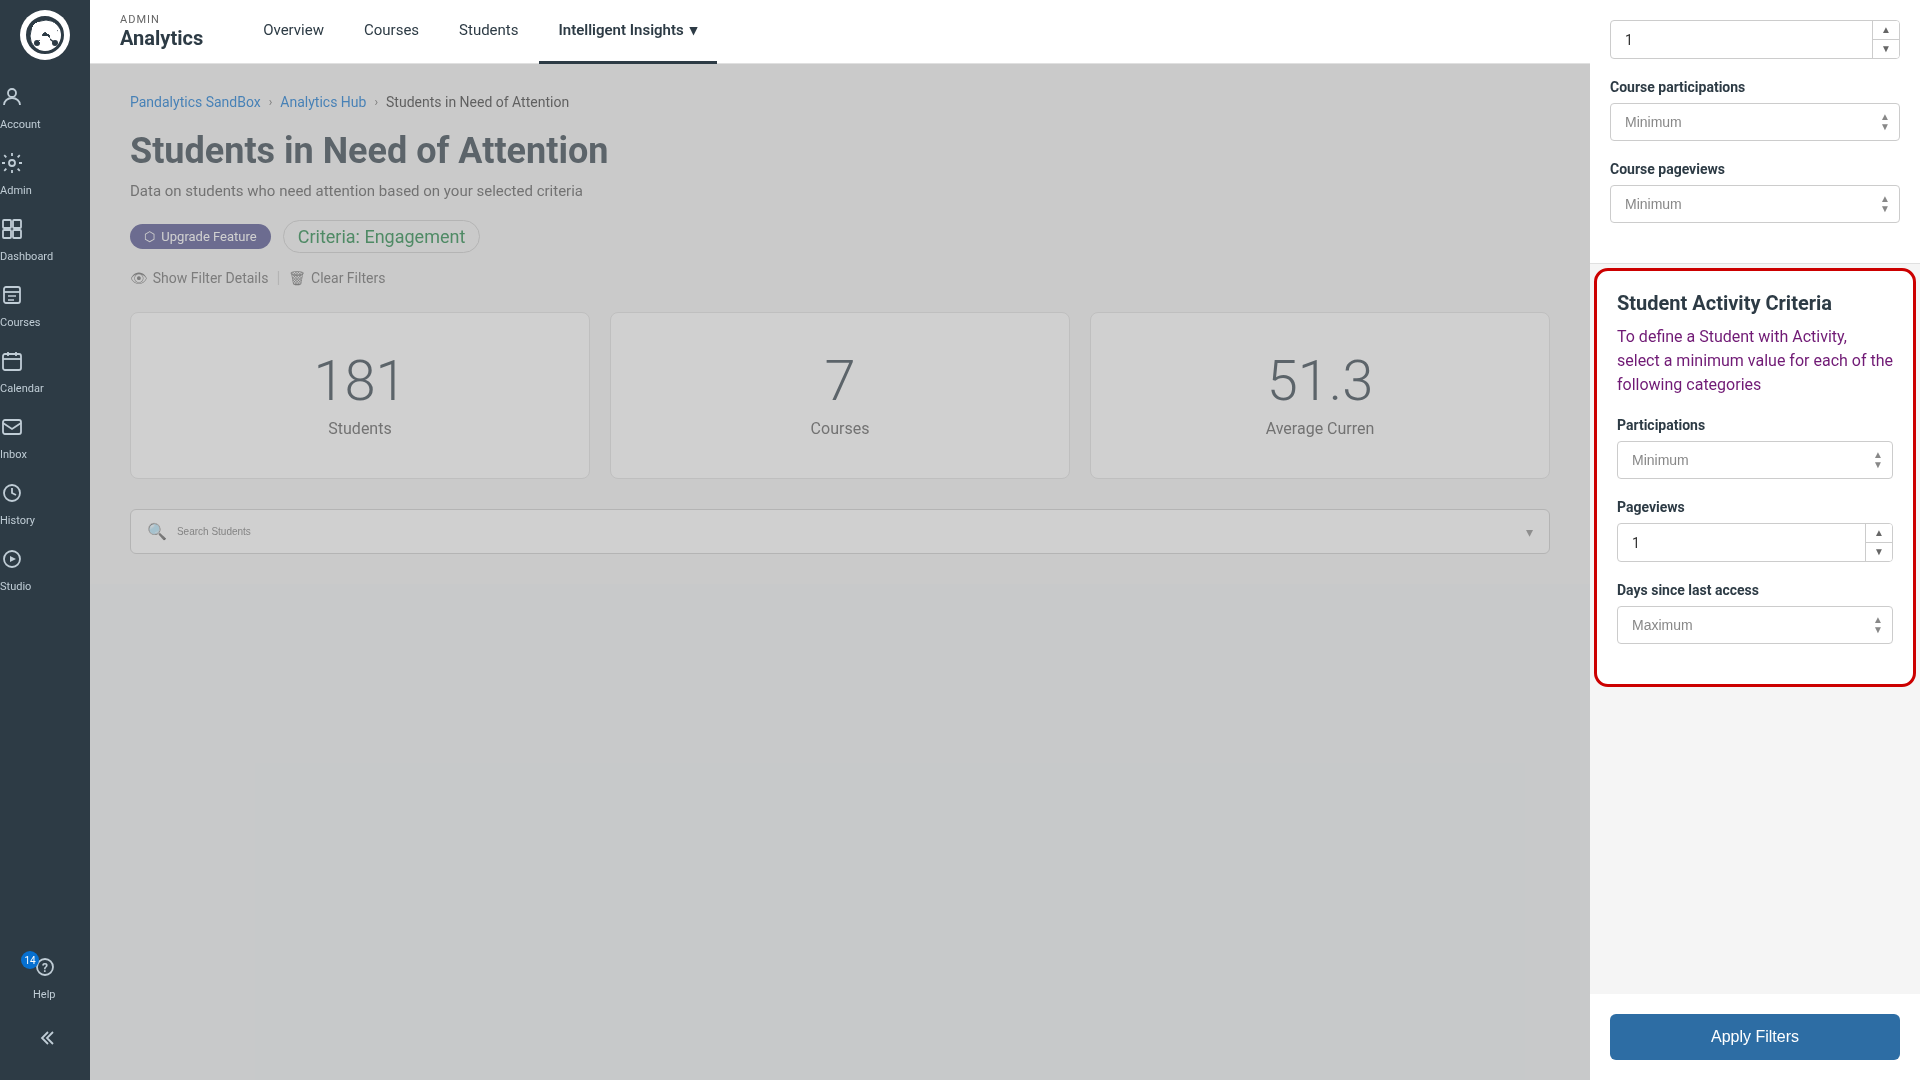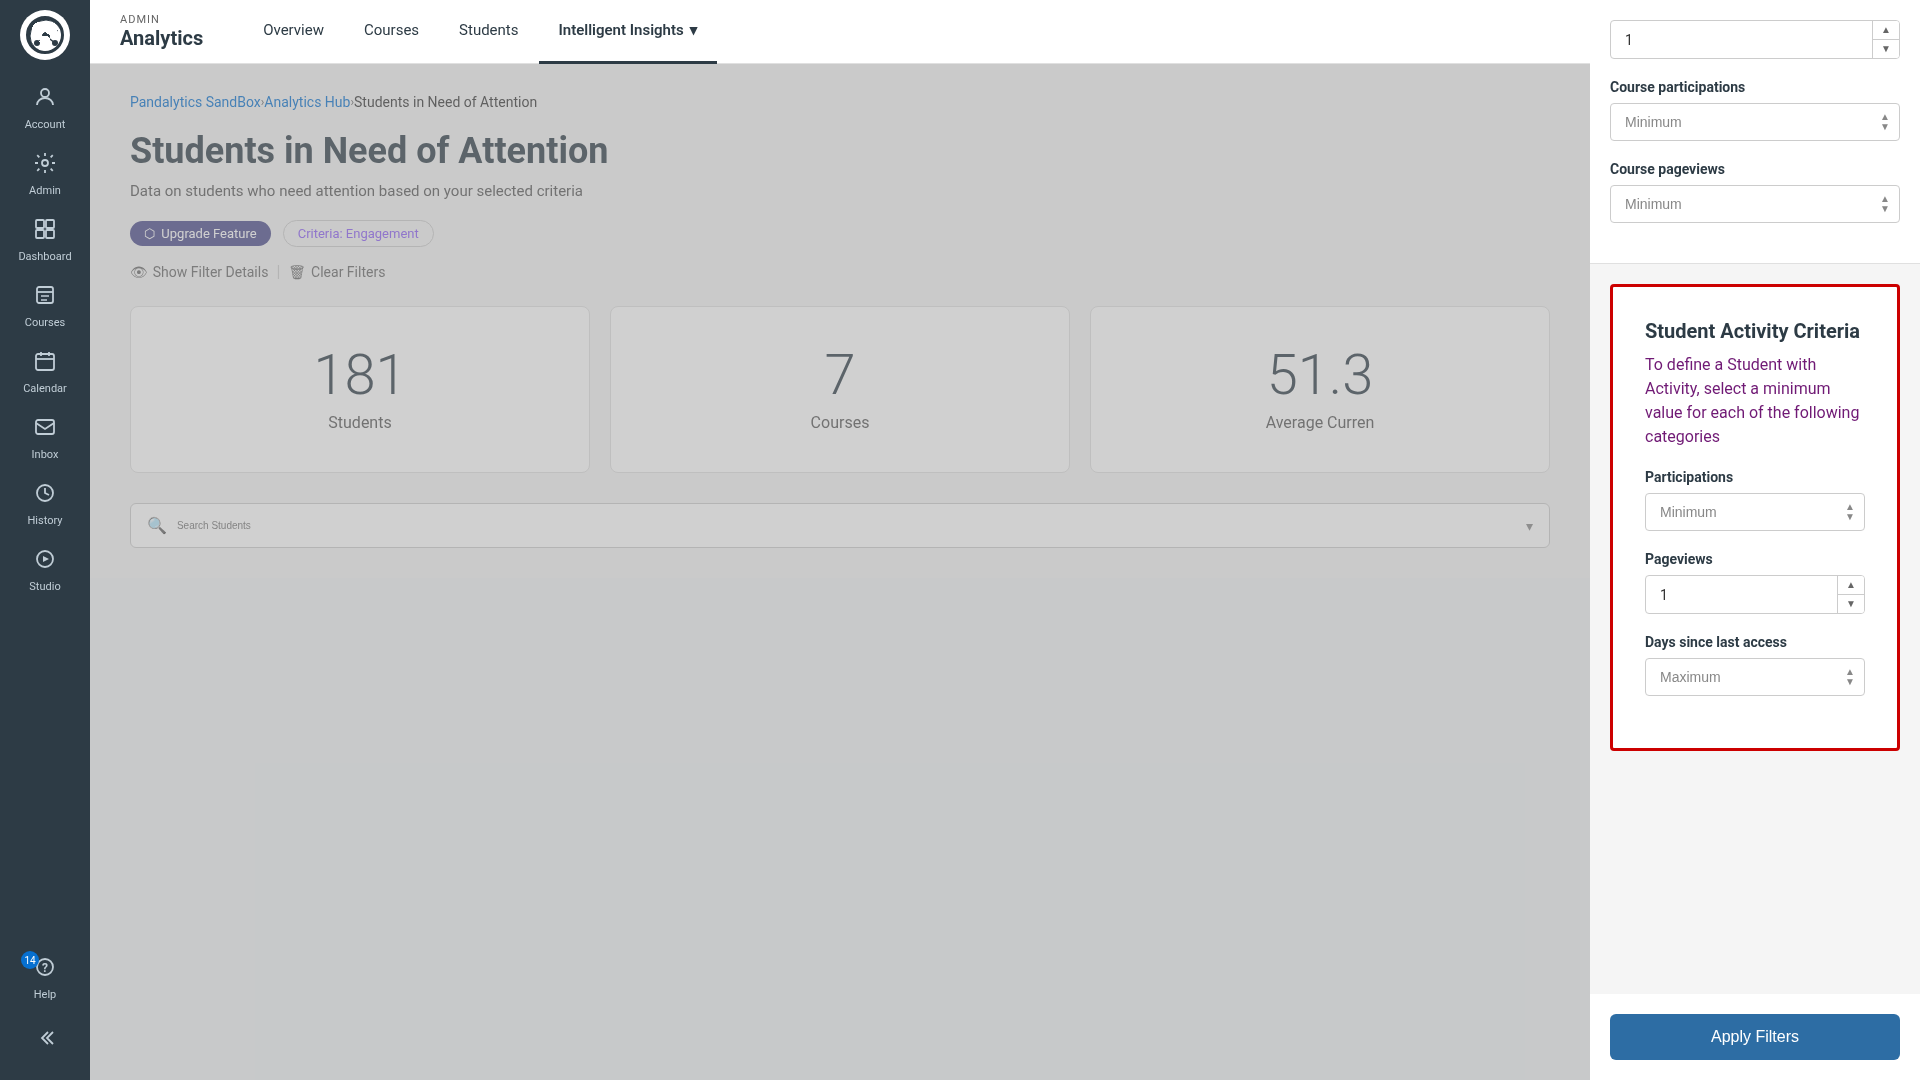--- a/index.html
+++ b/index.html
@@ -33,21 +33,21 @@
     }
     .sidebar-logo-inner::before {
       content: '';
       position: absolute;
       width: 100%; height: 100%;
       background: radial-gradient(circle at 30% 30%, #fff 20%, transparent 20%),
                   radial-gradient(circle at 70% 30%, #fff 20%, transparent 20%),
                   radial-gradient(circle at 50% 70%, #fff 20%, transparent 20%);
     }
     .sidebar-item {
-      display: flex; flex-direction: column; align-items: center;
+      display: flex; flex-direction: column; align-items: flex-start;
       color: #c0cdd6;
       cursor: pointer;
       padding: 10px 0;
       width: 100%;
       text-align: center;
       font-size: 11px;
       gap: 4px;
     }
     .sidebar-item .icon { font-size: 22px; }
     .sidebar-item.badge-item { position: relative; }
@@ -114,21 +114,21 @@
       padding: 30px 40px;
       overflow-y: auto;
       background: #f5f5f5;
     }
 
     
     .breadcrumb {
       display: flex; align-items: center;
       font-size: 14px;
       margin-bottom: 20px;
-      gap: 0;
+      gap: 8px;
     }
     .breadcrumb a { color: #0770d0; text-decoration: none; cursor: pointer; }
     .breadcrumb-sep { color: #666; font-size: 12px; }
     .breadcrumb-current { color: #333; }
 
     
     .page-title {
       font-size: 36px;
       font-weight: bold;
       color: #2d3b45;
@@ -151,22 +151,22 @@
       border-radius: 20px;
       padding: 5px 14px;
       font-size: 13px;
       display: flex; align-items: center; gap: 6px;
       cursor: pointer;
     }
     .badge-criteria {
       border: 1px solid #ccc;
       border-radius: 20px;
       padding: 5px 14px;
-      font-size: 13px;
-      color: #8b5cf6;
+      font-size: 18px;
+      color: #15803d;
       cursor: pointer;
     }
 
     .filter-actions {
       display: flex; align-items: center; gap: 8px;
       margin-bottom: 25px;
     }
     .filter-actions a {
       color: #666;
       font-size: 14px;
@@ -304,23 +304,23 @@
       border: none;
       background: #fff;
       line-height: 1;
     }
     .spinner-arrow:first-child { border-bottom: 1px solid #ccc; }
 
     
     .activity-criteria-panel {
       background: #fff;
       border: 3px solid #cc0000;
-      border-radius: 4px;
-      padding: 32px;
-      margin: 20px;
+      border-radius: 14px;
+      padding: 20px;
+      margin: 4px;
       position: relative;
       z-index: 200;
     }
     .activity-criteria-title {
       font-size: 20px;
       font-weight: bold;
       color: #2d3b45;
       margin-bottom: 10px;
     }
     .activity-criteria-desc {

